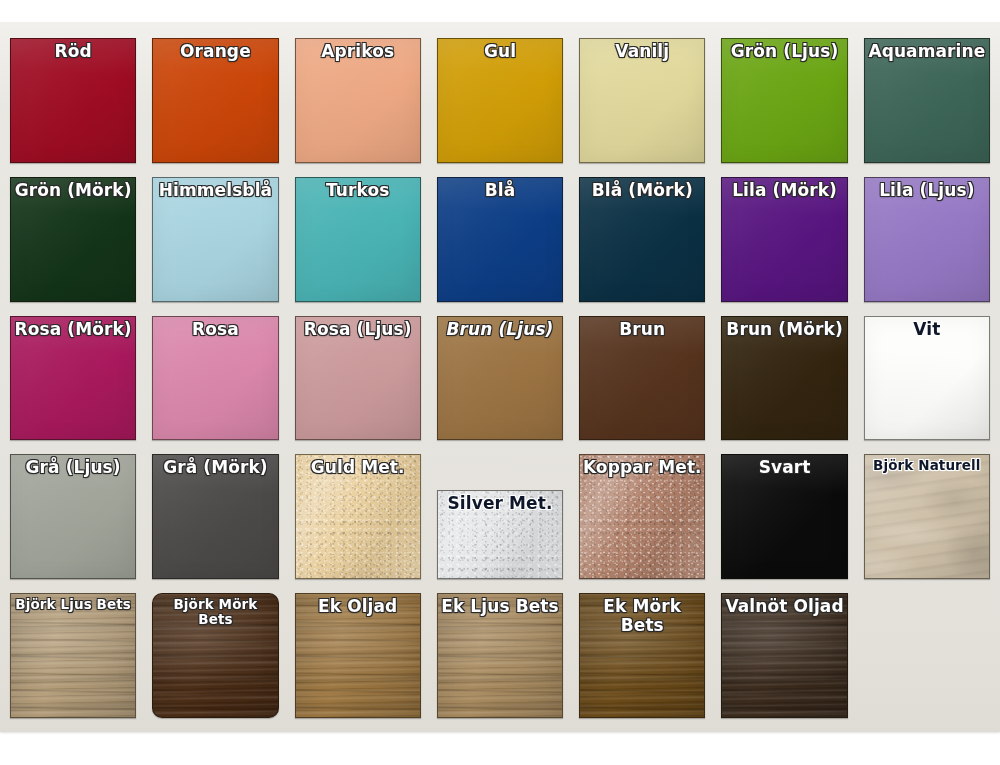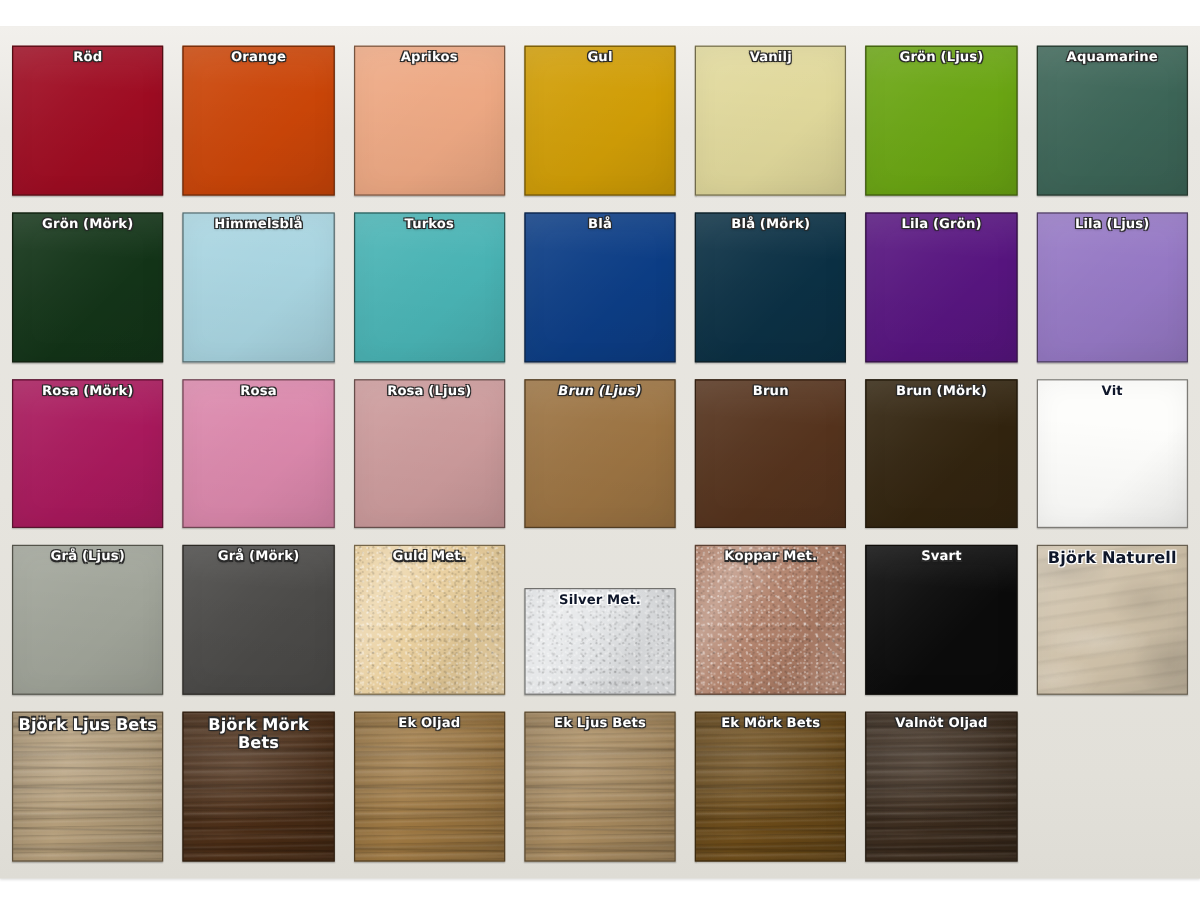--- a/index.html
+++ b/index.html
@@ -62,21 +62,21 @@
       rgba(0,0,0,0.07) 100%);
   }
 
   .swatch-label {
     position: absolute;
     top: 3px;
     left: 0;
     right: 0;
     z-index: 3;
     text-align: center;
-    font-size: 11px;
+    font-size: 17px;
     font-weight: bold;
     line-height: 1.08;
     letter-spacing: 0.1px;
     padding: 0 2px;
     box-sizing: border-box;
   }
   .label-light {
     color: #ffffff;
     text-shadow:
       -1px -1px 0 #2a2a2a,  1px -1px 0 #2a2a2a,
@@ -247,21 +247,21 @@
         <div class="swatch-label label-light">Blå</div>
       </div>
       <div class="swatch fin-gloss" style="background: rgb(11, 48, 68);">
         <div class="tex"></div>
         <div class="sheen"></div>
         <div class="swatch-label label-light">Blå (Mörk)</div>
       </div>
       <div class="swatch fin-gloss" style="background: rgb(87, 21, 127);">
         <div class="tex"></div>
         <div class="sheen"></div>
-        <div class="swatch-label label-light">Lila (Grön)</div>
+        <div class="swatch-label label-light">Lila (Mörk)</div>
       </div>
       <div class="swatch fin-gloss" style="background: rgb(149, 120, 196);">
         <div class="tex"></div>
         <div class="sheen"></div>
         <div class="swatch-label label-light">Lila (Ljus)</div>
       </div>
       <div class="swatch fin-gloss" style="background: rgb(168, 25, 92);">
         <div class="tex"></div>
         <div class="sheen"></div>
         <div class="swatch-label label-light">Rosa (Mörk)</div>
@@ -329,21 +329,21 @@
       <div class="swatch fin-birch" style="background: rgb(206, 192, 168);">
         <div class="tex"></div>
         <div class="sheen"></div>
         <div class="swatch-label label-dark small">Björk Naturell</div>
       </div>
       <div class="swatch fin-wood" style="background: rgb(179, 156, 120);">
         <div class="tex"></div>
         <div class="sheen"></div>
         <div class="swatch-label label-light small">Björk Ljus Bets</div>
       </div>
-      <div class="swatch fin-wood" style="background: rgb(74, 44, 21);">
+      <div class="swatch fin-wood" style="background: rgb(74, 44, 21); border-radius: 10px;">
         <div class="tex"></div>
         <div class="sheen"></div>
         <div class="swatch-label label-light small">Björk Mörk Bets</div>
       </div>
       <div class="swatch fin-wood" style="background: rgb(156, 118, 64);">
         <div class="tex"></div>
         <div class="sheen"></div>
         <div class="swatch-label label-light">Ek Oljad</div>
       </div>
       <div class="swatch fin-wood" style="background: rgb(168, 138, 94);">

